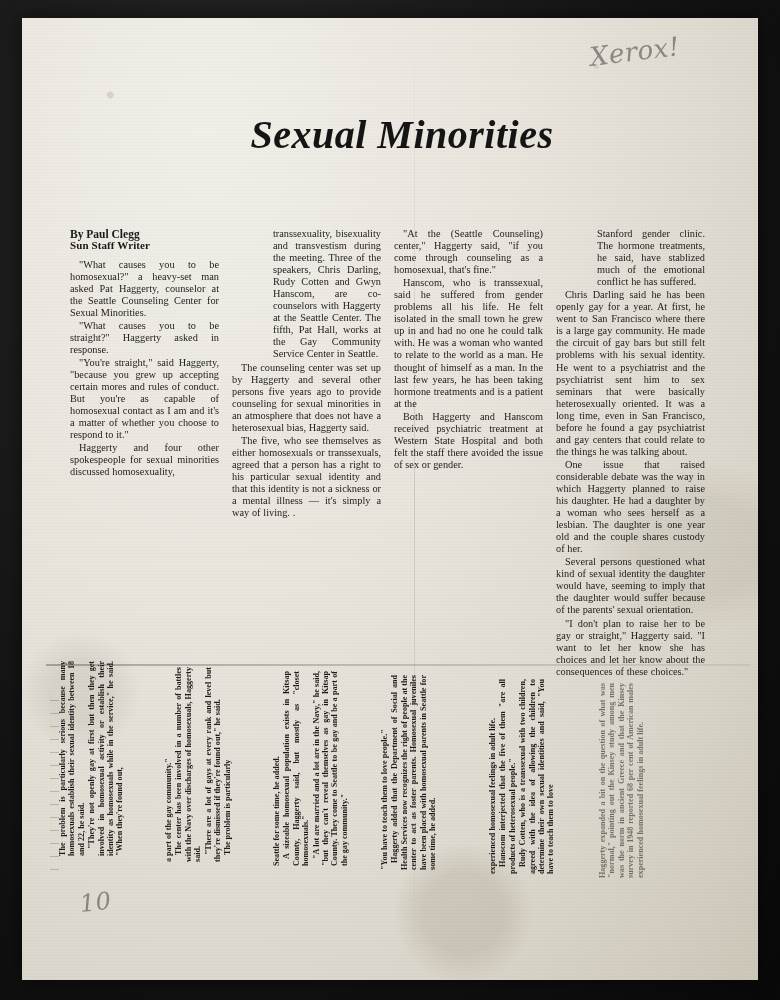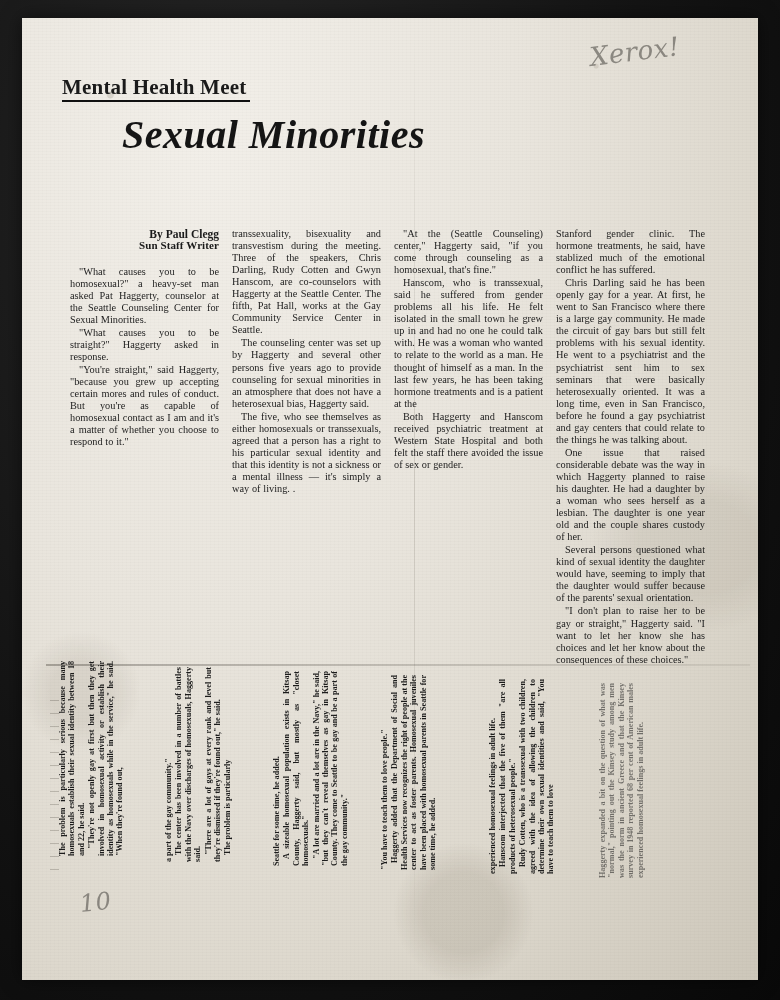--- a/index.html
+++ b/index.html
@@ -64,53 +64,54 @@
     border-bottom:2.5px solid #111;
     padding-bottom:2px;padding-right:4px;
     line-height:1.05;
   }
   .headline{
     position:absolute;left:70px;top:46px;width:560px;
     font-family:"Liberation Serif",serif;
     font-style:italic;font-weight:bold;
     font-size:40px;line-height:1.15;
     letter-spacing:.5px;
+    text-align:center;
     color:#151515;
   }
   .headline .l2{display:block;margin-top:2px;}
 
   
   .cols{
     position:absolute;left:18px;top:162px;width:656px;
     display:flex;gap:13px;
     align-items:flex-start;
   }
   .col{width:149px;}
   .byline{
-    text-align:right;margin-bottom:14px;line-height:1.05;
+    text-align:left;margin-bottom:7px;line-height:1.05;
   }
   .byline .b1{
     display:block;font-weight:bold;font-size:11.5px;
     font-family:"Liberation Serif",serif;
   }
   .byline .b2{
     display:block;font-weight:bold;font-size:11px;
     letter-spacing:.1px;
   }
   .col p{
     margin:0 0 1px 0;
     font-size:10.3px;
     line-height:1.17;
     text-align:justify;
     text-indent:9px;
     font-family:"Liberation Serif",serif;
     color:#1d1d1d;
     word-spacing:.2px;
   }
-  .col p.noind{text-indent:0;}
+  .col p.noind{text-indent:0;margin-left:41px;}
 
   
   .clip-bottom{
     position:absolute;
     left:24px;top:648px;width:700px;height:230px;
   }
   .rotwrap{
     position:absolute;
     transform-origin:top left;
     transform:rotate(-90deg);
@@ -152,36 +153,36 @@
 
 <div class="scan">
   <div class="sheet">
     <div class="noise"></div>
     <div class="fold"></div>
 
     <div class="hand" id="xerox-note">Xerox!</div>
     <div class="hand" id="page-number">10</div>
 
     <div class="clip-top">
-      <div class="kicker">Mental Health Meet</div>
 
       <div class="headline">
         <span class="l1">Sexual Minorities</span>
       </div>
 
       <div class="cols">
 
         <div class="col">
           <div class="byline">
             <span class="b1">By Paul Clegg</span>
             <span class="b2">Sun Staff Writer</span>
           </div>
           <p>"What causes you to be homosexual?" a heavy-set man asked Pat Haggerty, counselor at the Seattle Counseling Center for Sexual Minorities.</p>
           <p>"What causes you to be straight?" Haggerty asked in response.</p>
           <p>"You're straight," said Haggerty, "because you grew up accepting certain mores and rules of conduct. But you're as capable of homosexual contact as I am and it's a matter of whether you choose to respond to it."</p>
+          <p>Haggerty and four other spokespeople for sexual minorities discussed homosexuality,</p>
         </div>
 
         <div class="col">
           <p class="noind">transsexuality, bisexuality and transvestism during the meeting. Three of the speakers, Chris Darling, Rudy Cotten and Gwyn Hanscom, are co-counselors with Haggerty at the Seattle Center. The fifth, Pat Hall, works at the Gay Community Service Center in Seattle.</p>
           <p>The counseling center was set up by Haggerty and several other persons five years ago to provide counseling for sexual minorities in an atmosphere that does not have a heterosexual bias, Haggerty said.</p>
           <p>The five, who see themselves as either homosexuals or transsexuals, agreed that a person has a right to his particular sexual identity and that this identity is not a sickness or a mental illness — it's simply a way of living. .</p>
         </div>
 
         <div class="col">
           <p>"At the (Seattle Counseling) center," Haggerty said, "if you come through counseling as a homosexual, that's fine."</p>

